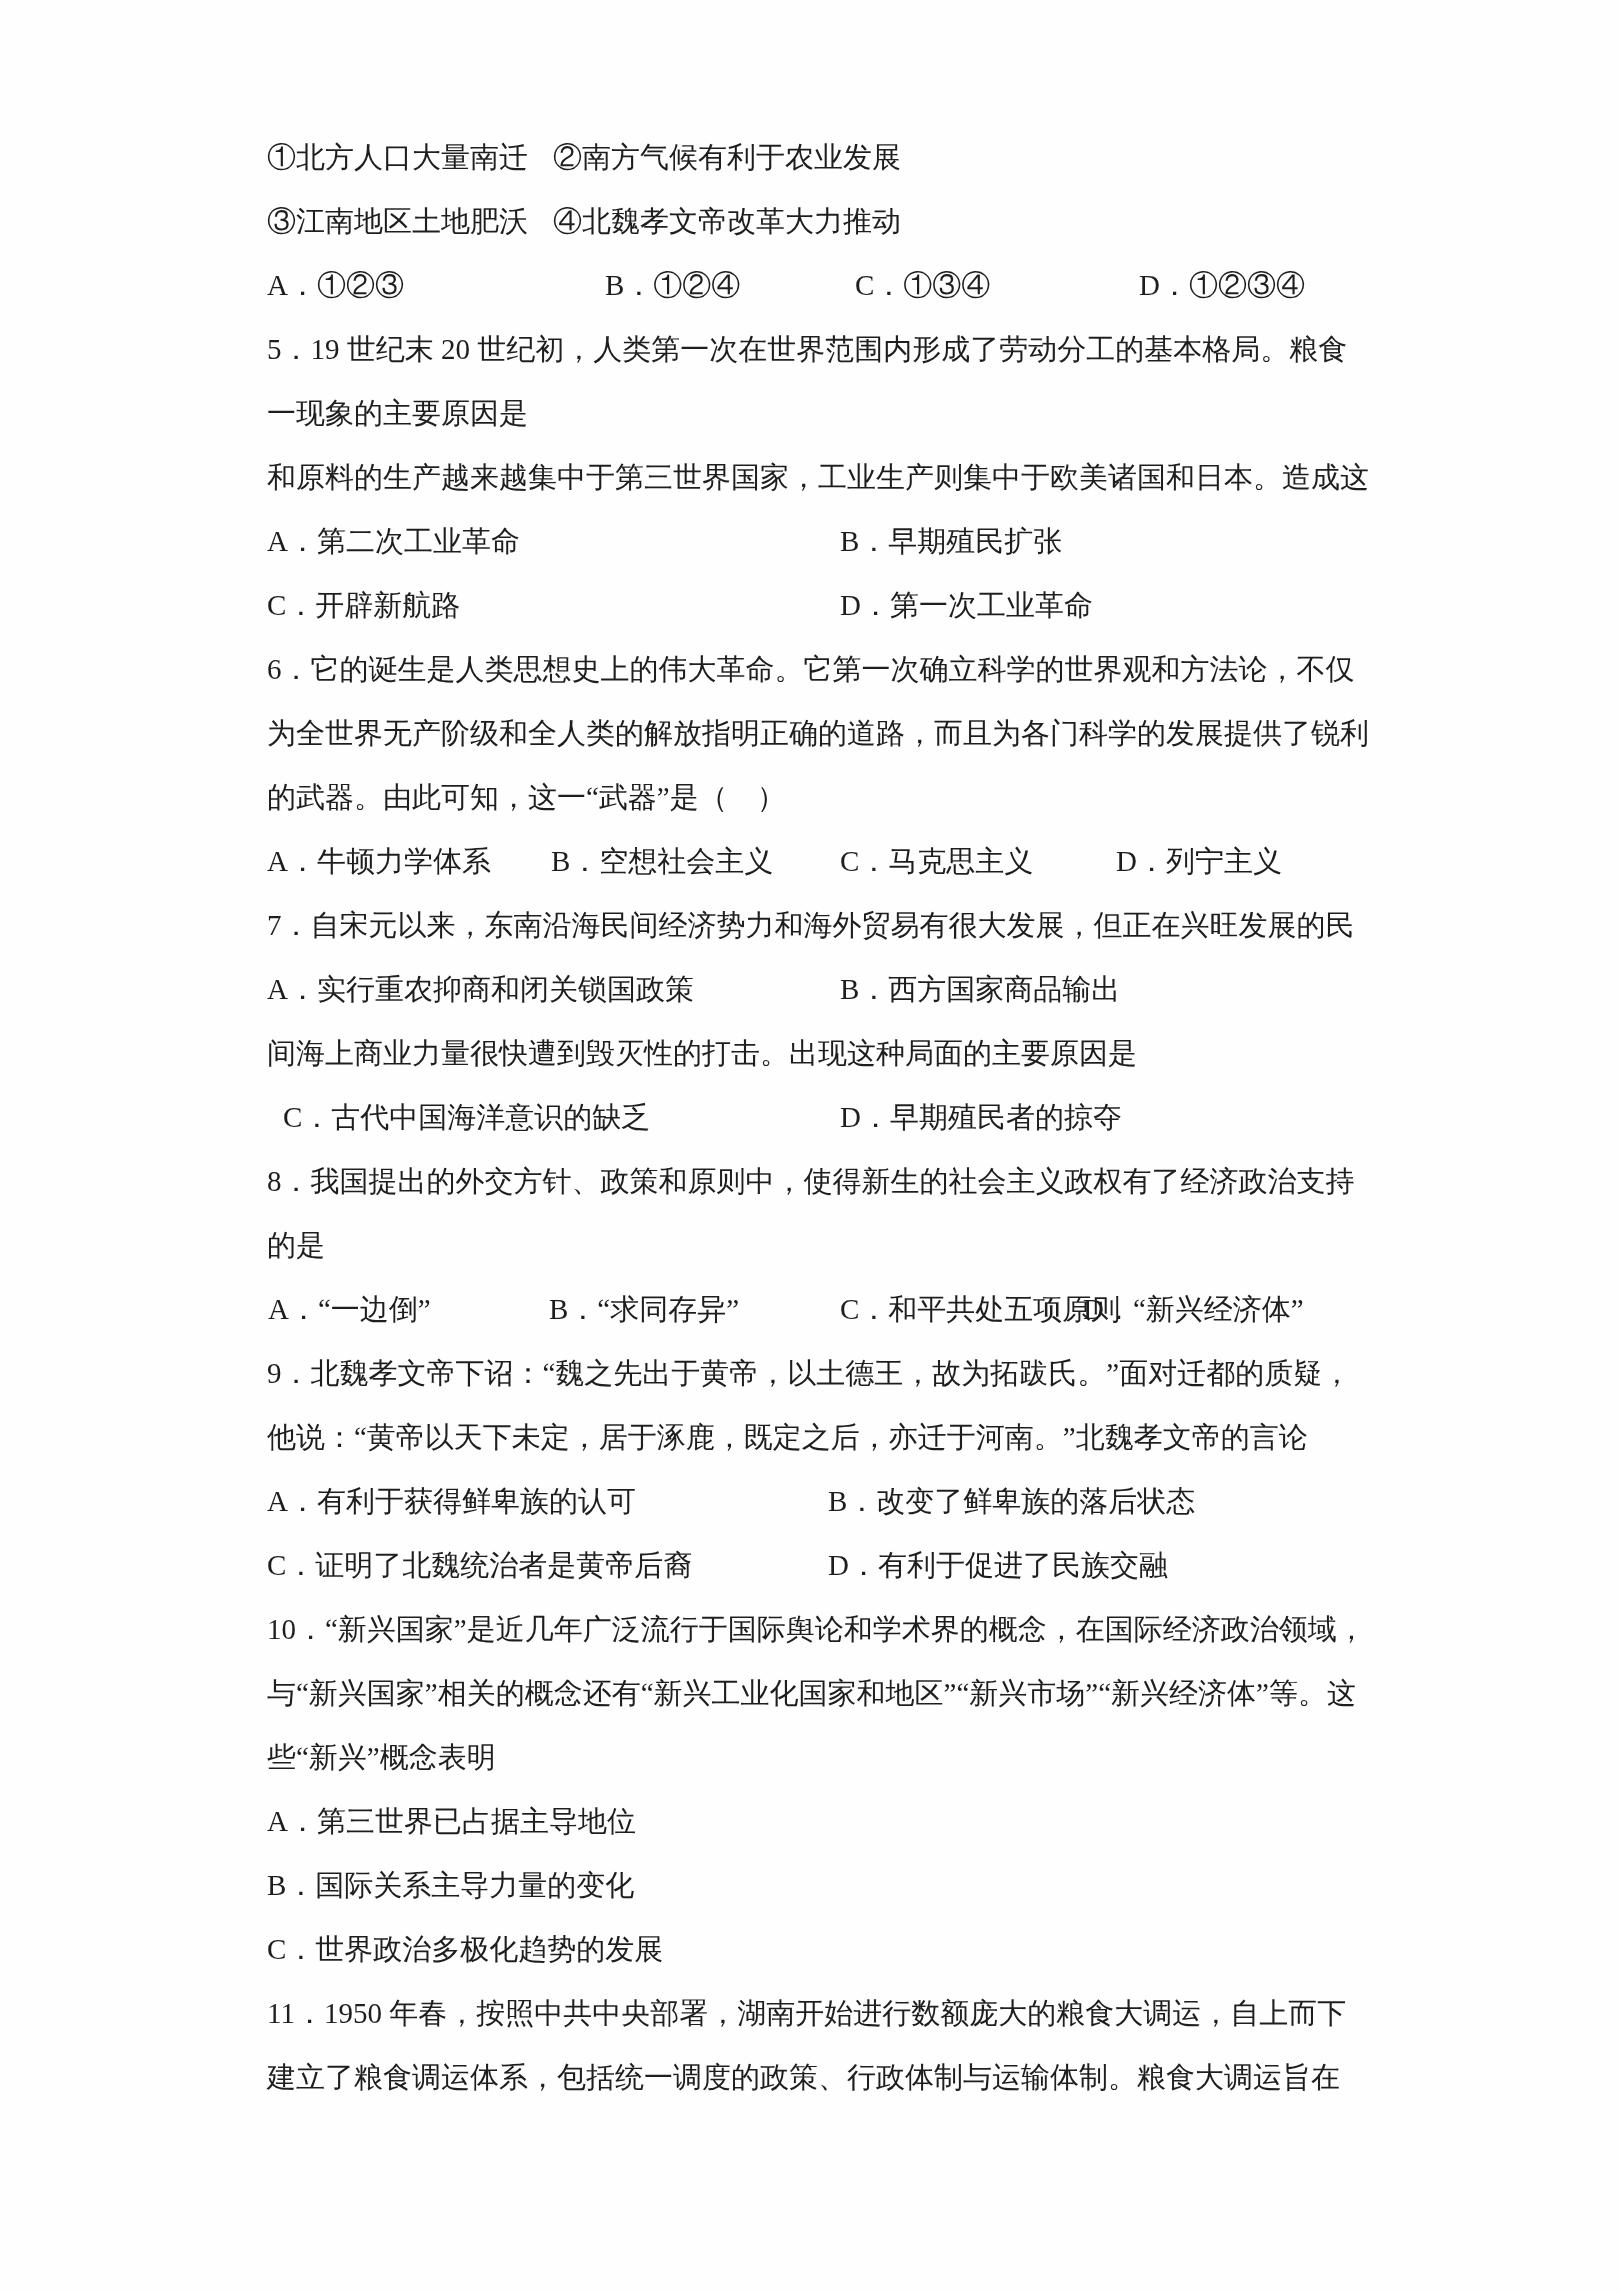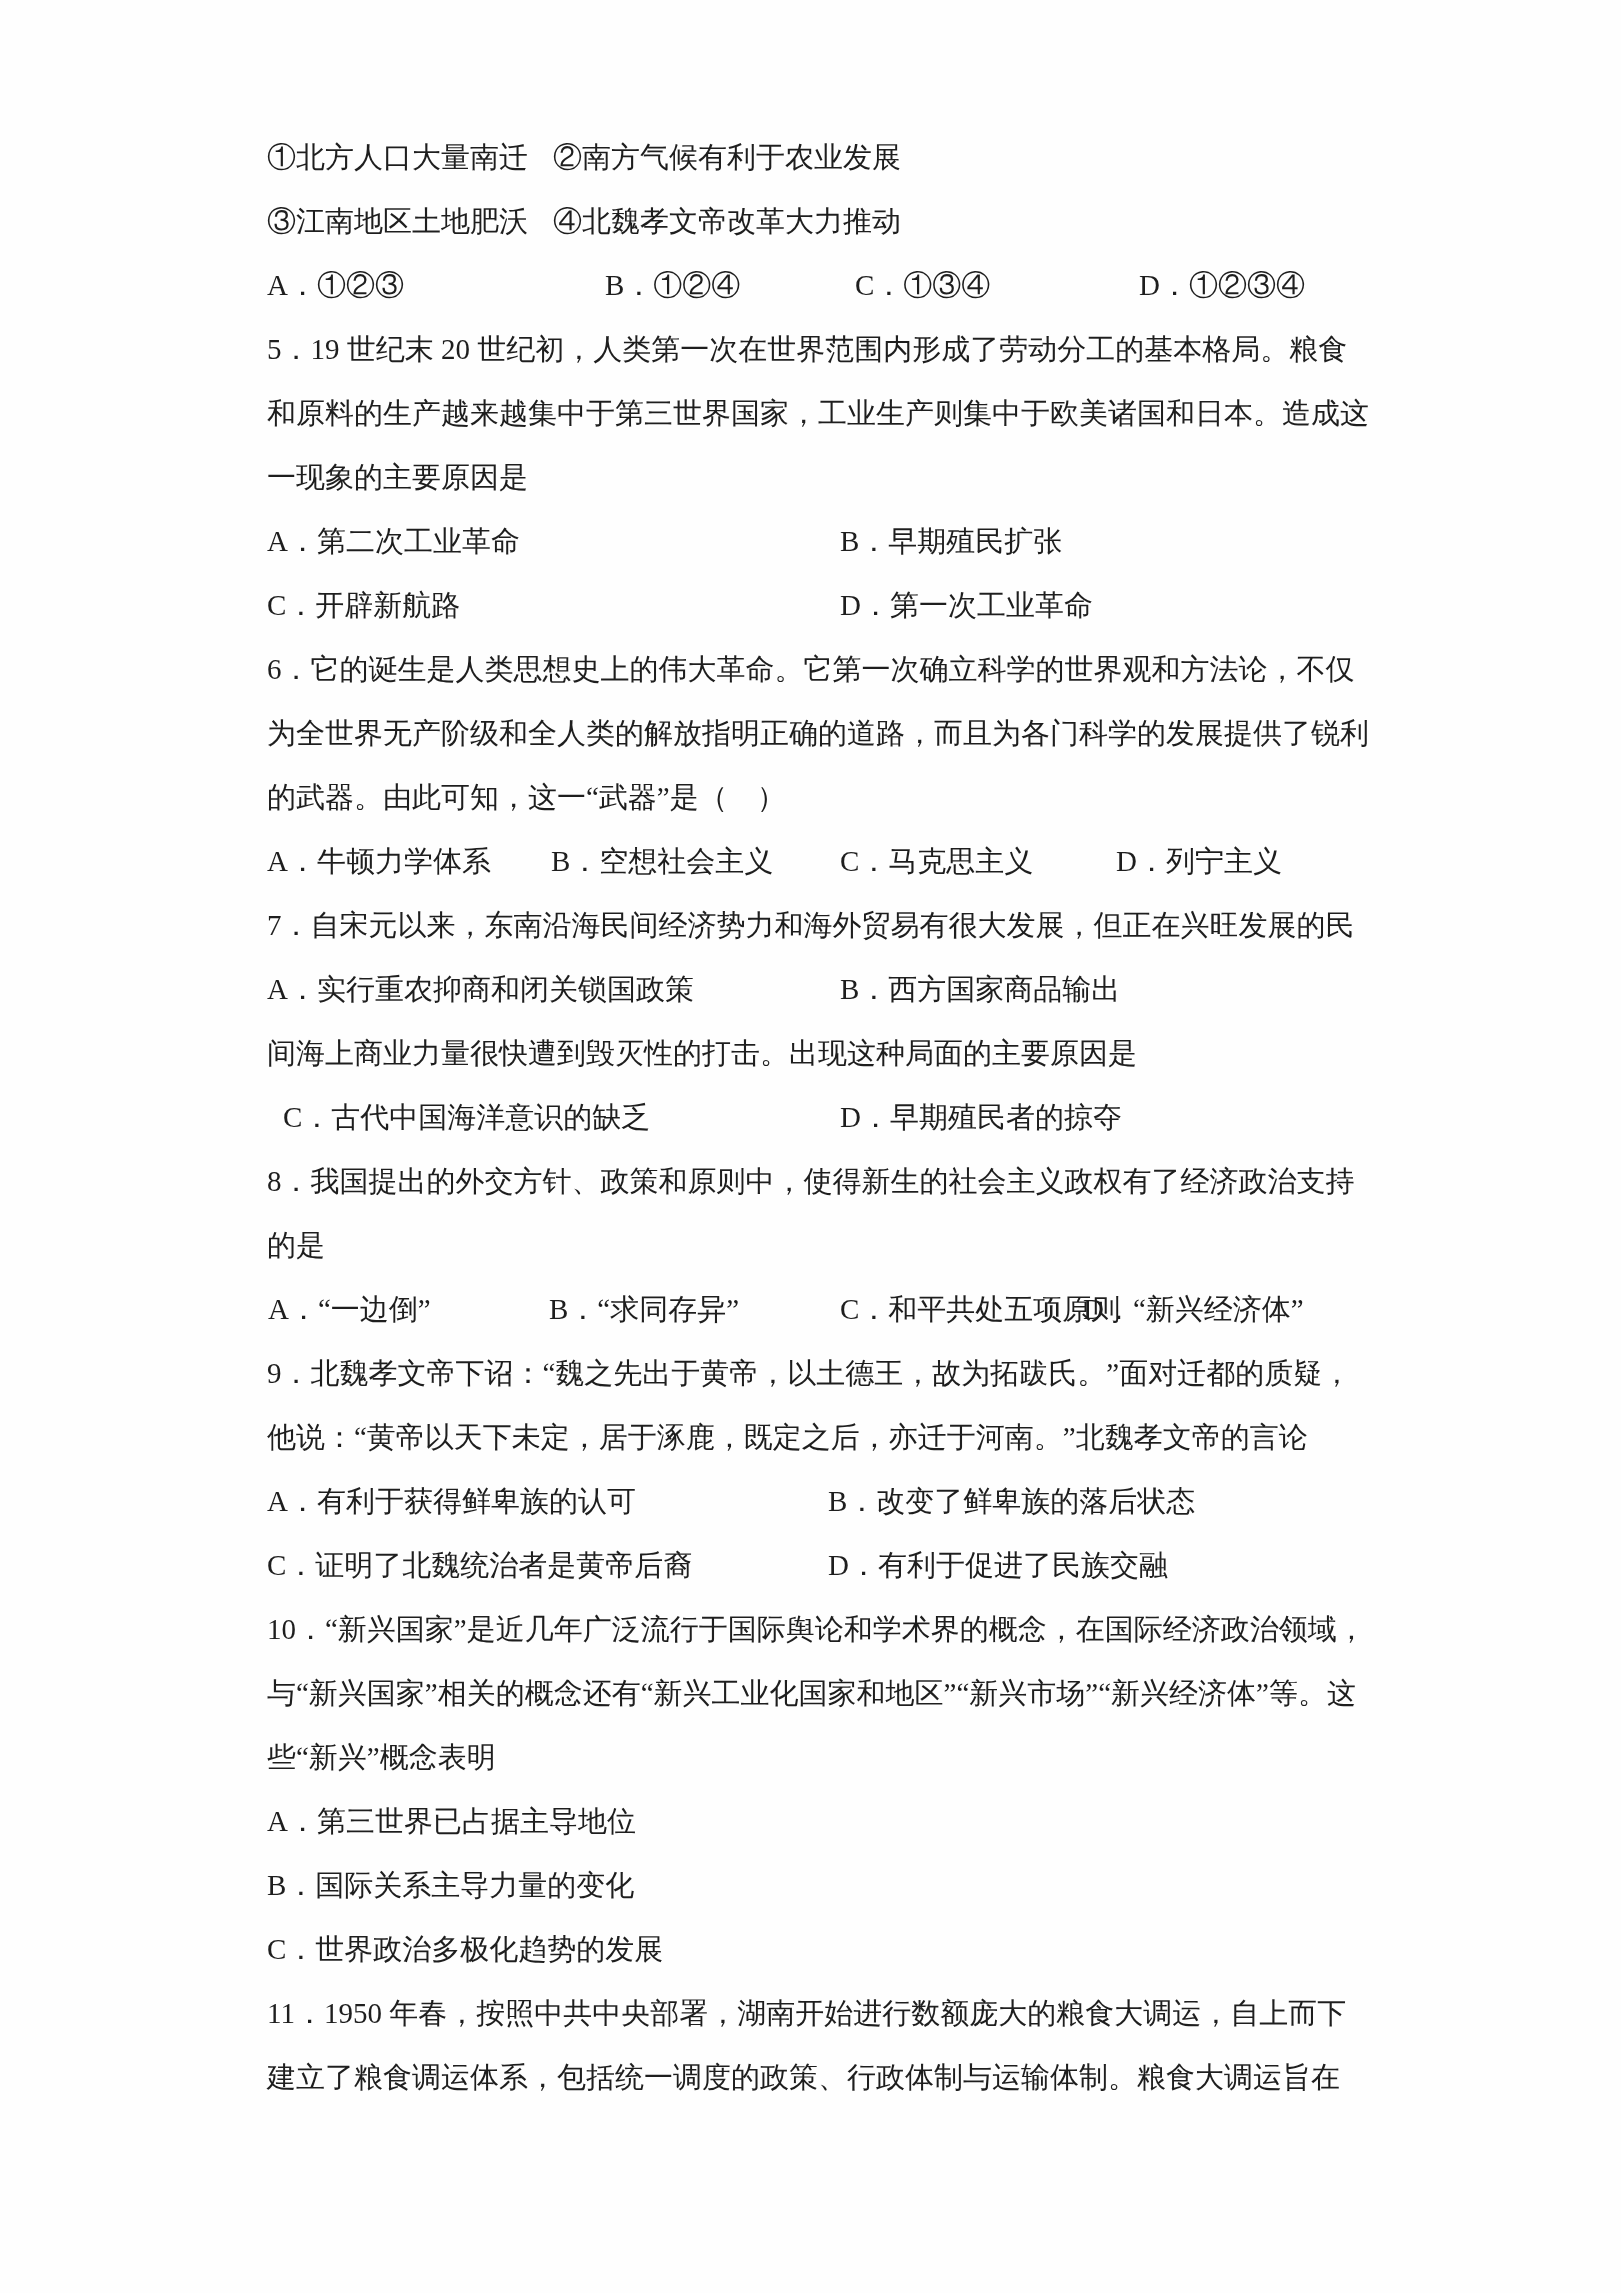--- a/index.html
+++ b/index.html
@@ -50,22 +50,22 @@
       <span class="seg" style="left:286px">④北魏孝文帝改革大力推动</span>
     </div>
     <div class="line">
       <span class="seg" style="left:0">A．①②③</span>
       <span class="seg" style="left:338px">B．①②④</span>
       <span class="seg" style="left:588px">C．①③④</span>
       <span class="seg" style="left:872px">D．①②③④</span>
     </div>
 
     <div class="line">5．19 世纪末 20 世纪初，人类第一次在世界范围内形成了劳动分工的基本格局。粮食</div>
+    <div class="line">一现象的主要原因是</div>
     <div class="line">和原料的生产越来越集中于第三世界国家，工业生产则集中于欧美诸国和日本。造成这</div>
-    <div class="line">一现象的主要原因是</div>
     <div class="line">
       <span class="seg" style="left:0">A．第二次工业革命</span>
       <span class="seg" style="left:573px">B．早期殖民扩张</span>
     </div>
     <div class="line">
       <span class="seg" style="left:0">C．开辟新航路</span>
       <span class="seg" style="left:573px">D．第一次工业革命</span>
     </div>
 
     <div class="line">6．它的诞生是人类思想史上的伟大革命。它第一次确立科学的世界观和方法论，不仅</div>

